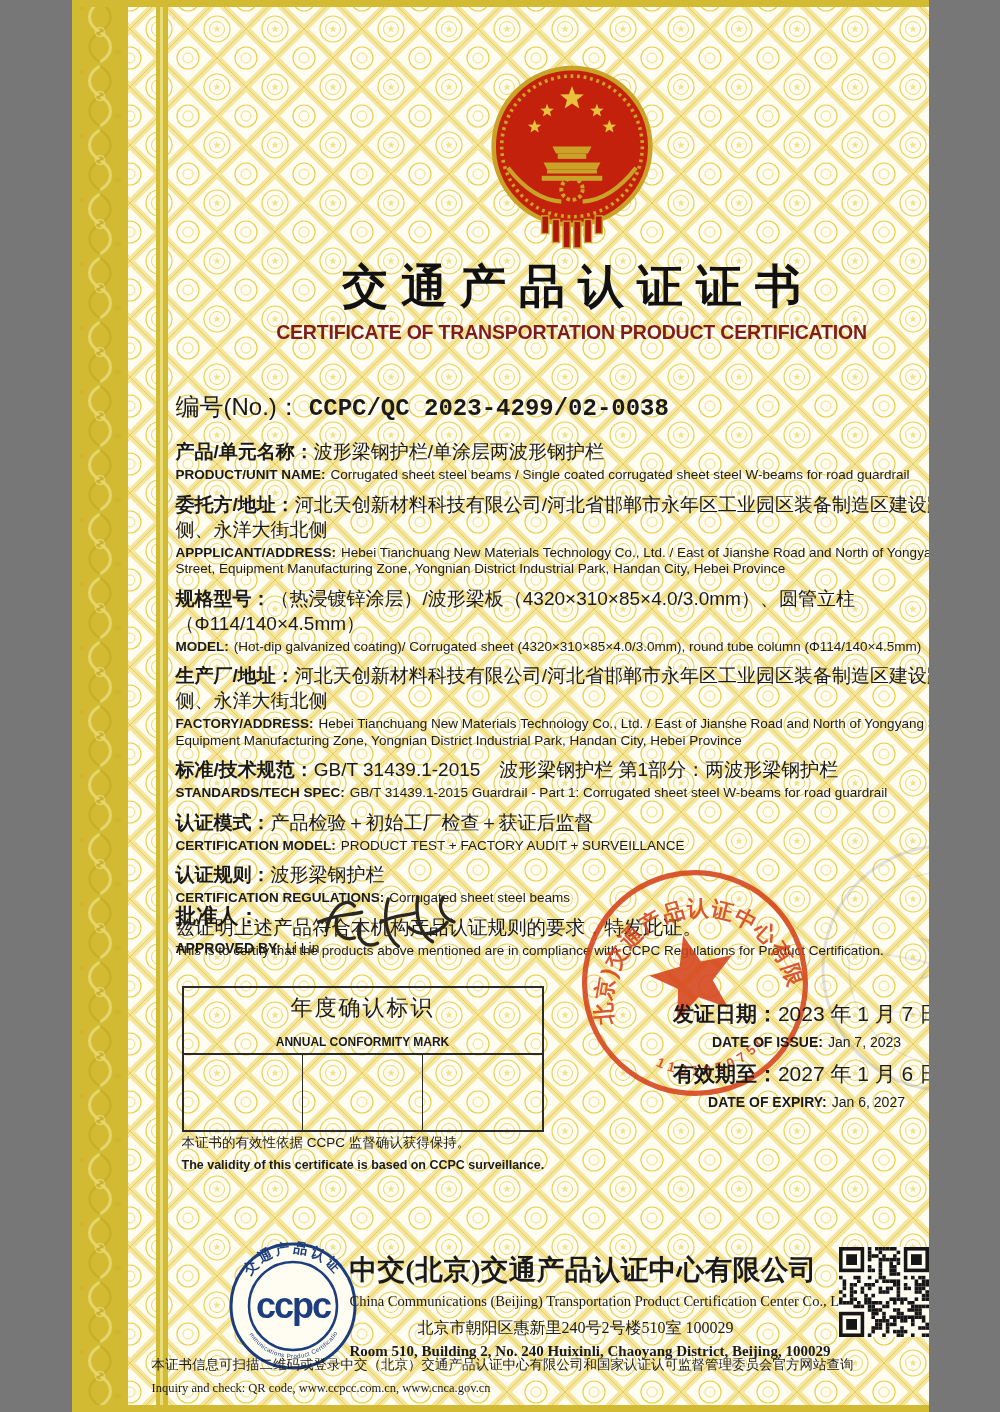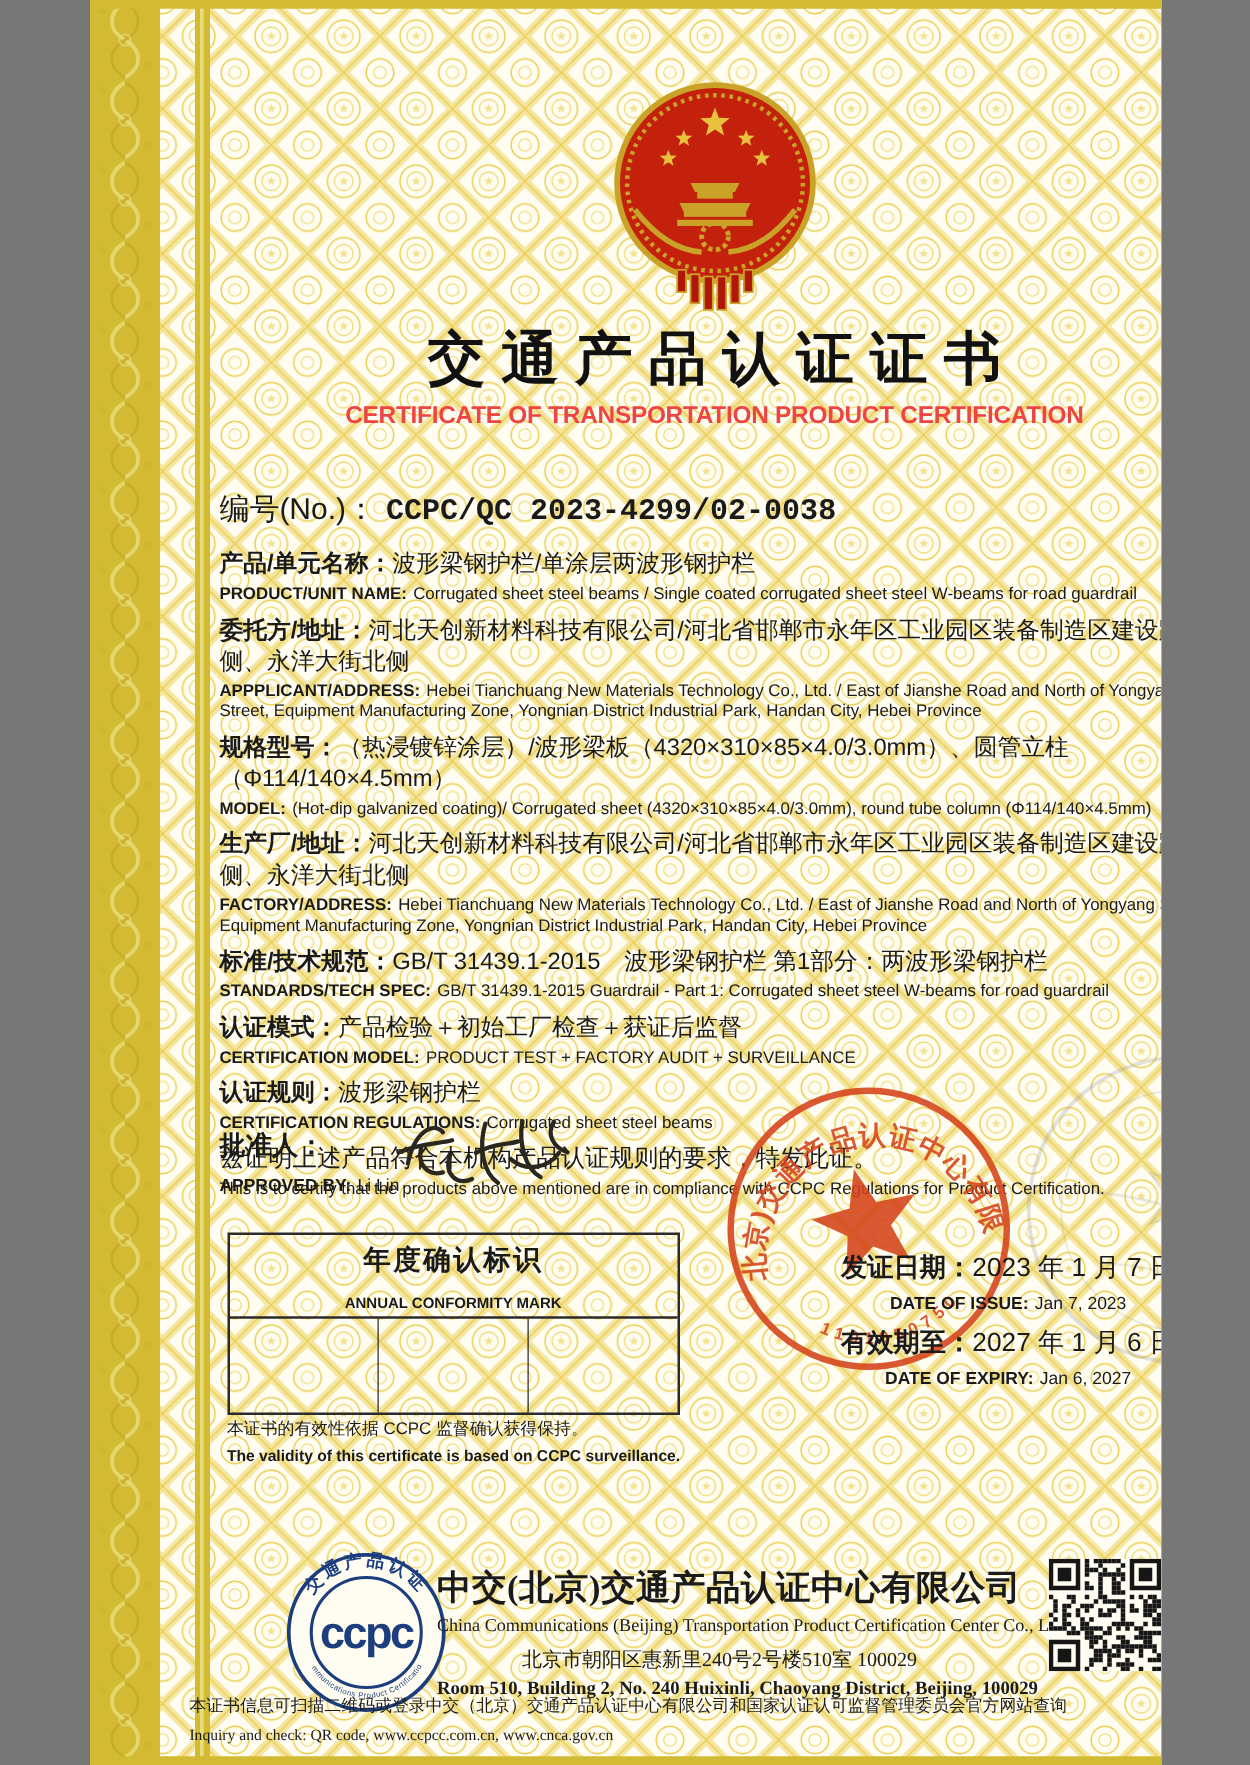--- a/index.html
+++ b/index.html
@@ -7,41 +7,41 @@
     position:relative;width:857px;height:1412px;margin:0 auto;
     background:#fffdf2;overflow:hidden;
     font-family:"Liberation Sans",sans-serif;color:#1a1a1a;
   }
   .bg{position:absolute;inset:0;z-index:0;}
   .content{position:absolute;left:104px;top:0;width:792px;z-index:2;}
   .emblem{display:block;margin:64px auto 0;width:178px;height:188px;}
   .title{text-align:center;margin-top:4px;font-size:46px;font-weight:bold;
          letter-spacing:13px;text-indent:13px;color:#111;}
   .subtitle{text-align:center;margin-top:3px;font-size:19.5px;font-weight:bold;
-            letter-spacing:-0.2px;color:#ef4444;}
+            letter-spacing:-0.2px;color:#7f1d1d;}
   .no-line{margin-top:47px;font-size:24px;padding-right:6px;}
   .no-line .no-val{font-family:"Liberation Mono",monospace;font-weight:600;margin-left:8px;}
   .fields{margin-top:16px;}
   .field{margin-bottom:8px;}
   .zh{font-size:19px;line-height:25px;}
   .zl{font-weight:bold;}
   .en{font-size:13.5px;line-height:16.5px;margin-top:3px;}
   .el{font-weight:bold;margin-right:5px;}
   .statement .zh{font-size:19.5px;}
   
   .approval{position:absolute;left:104px;top:902px;z-index:3;}
   .approval .zh-a{font-size:21px;font-weight:bold;}
   .approval .en-a{font-size:14px;margin-top:10px;}
   .approval .en-a b{margin-right:5px;}
   .signature{position:absolute;left:238px;top:876px;z-index:4;transform:rotate(-4deg);}
   
   .conf-box{position:absolute;left:110px;top:986px;width:358px;height:142px;
             border:2px solid #2b2b2b;z-index:3;display:flex;flex-direction:column;}
   .conf-head{border-bottom:2px solid #2b2b2b;padding:5px 0 4px;text-align:center;}
-  .conf-title{font-size:22px;font-weight:bold;letter-spacing:2px;}
+  .conf-title{font-size:22px;font-weight:normal;letter-spacing:2px;}
   .conf-sub{font-size:12px;font-weight:bold;margin-top:12px;}
   .conf-cells{flex:1;display:flex;}
   .conf-cells .cell{flex:1;}
   .conf-cells .cell + .cell{border-left:1.5px solid #2b2b2b;}
   .conf-notes{position:absolute;left:110px;top:1134px;z-index:3;}
   .conf-note-cn{font-size:13.5px;}
   .conf-note-en{font-size:12.5px;font-weight:bold;margin-top:6px;}
   
   .red-seal{position:absolute;left:498px;top:858px;width:250px;height:250px;z-index:5;
             transform:rotate(-14deg);}

